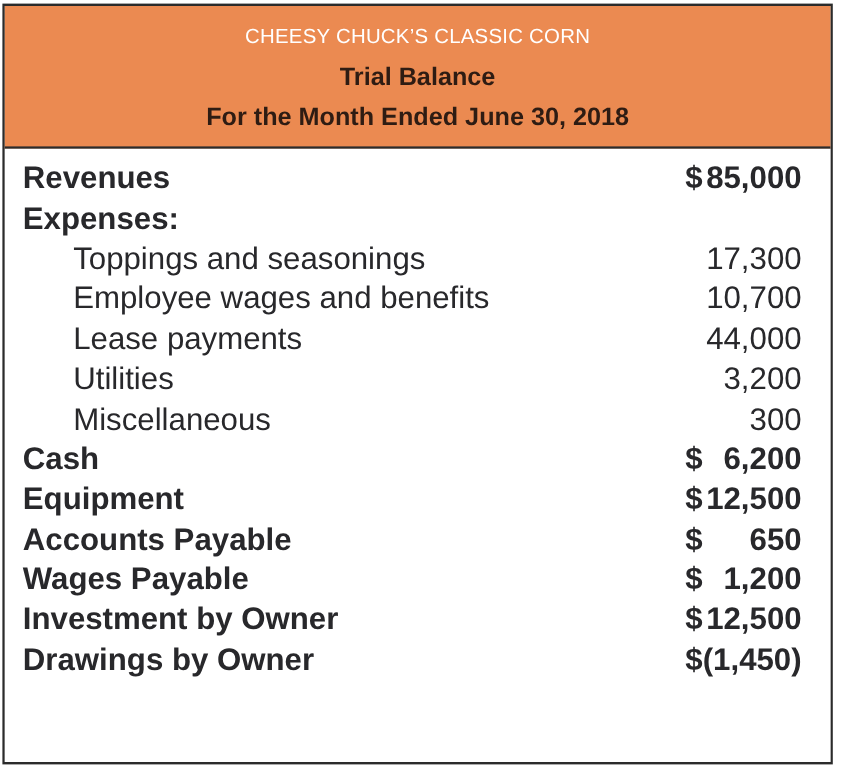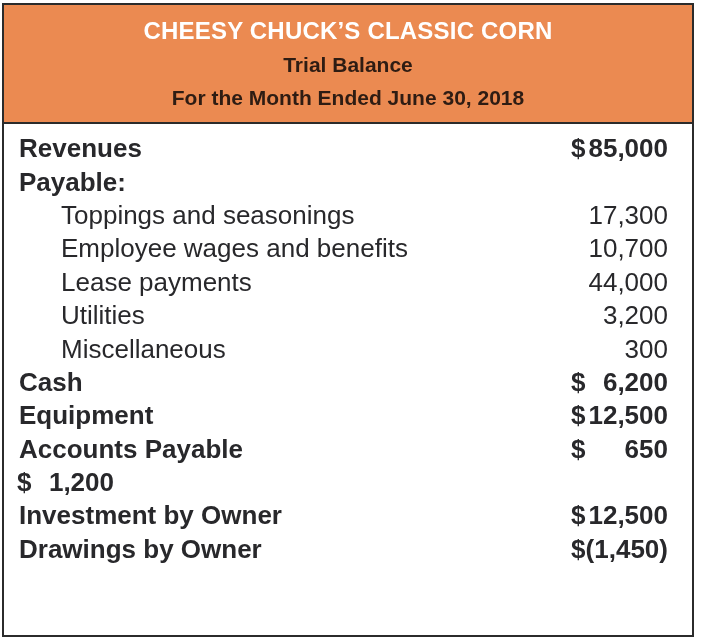--- a/index.html
+++ b/index.html
@@ -28,22 +28,22 @@
     flex-direction: column;
   }
   .fig-header {
     background: var(--header-bg);
     border-bottom: 2px solid var(--border);
     text-align: center;
     padding: 9px 10px 8px 10px;
     flex: 0 0 auto;
   }
   .company-title {
-    font-size: 24px;
-    font-weight: 700;
+    font-size: 17px;
+    font-weight: 400;
     line-height: 34px;
     color: var(--title-text);
     letter-spacing: 0.2px;
   }
   .report-title, .period-title {
     font-size: 21px;
     font-weight: 700;
     line-height: 33px;
     color: var(--header-dark-text);
   }
@@ -84,21 +84,21 @@
   <div class="fig-body" id="rows-container">
   <div class="row bold">
     <span class="label">Revenues</span>
     <span class="amount">
       <span class="cur">$</span>
       <span class="val">85,000</span>
     </span>
   </div>
 
   <div class="row bold">
-    <span class="label">Payable:</span>
+    <span class="label">Expenses:</span>
     <span class="amount">
       <span class="cur"></span>
       <span class="val"></span>
     </span>
   </div>
 
 
   <div class="row indent">
     <span class="label">Toppings and seasonings</span>
     <span class="amount">
@@ -158,20 +158,21 @@
 
   <div class="row bold">
     <span class="label">Accounts Payable</span>
     <span class="amount">
       <span class="cur">$</span>
       <span class="val">650</span>
     </span>
   </div>
 
   <div class="row bold">
+    <span class="label">Wages Payable</span>
     <span class="amount">
       <span class="cur">$</span>
       <span class="val">1,200</span>
     </span>
   </div>
 
   <div class="row bold">
     <span class="label">Investment by Owner</span>
     <span class="amount">
       <span class="cur">$</span>

